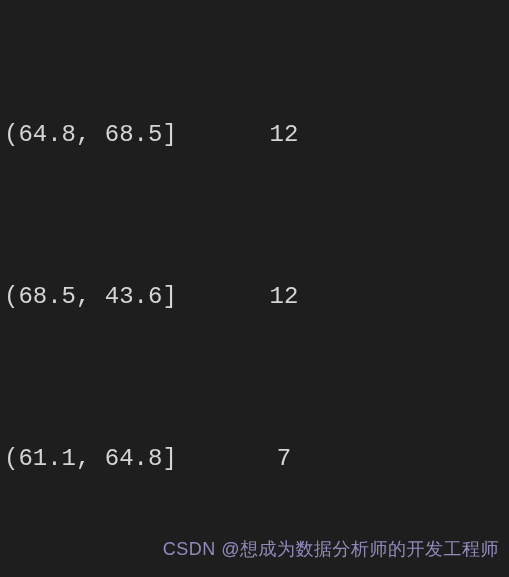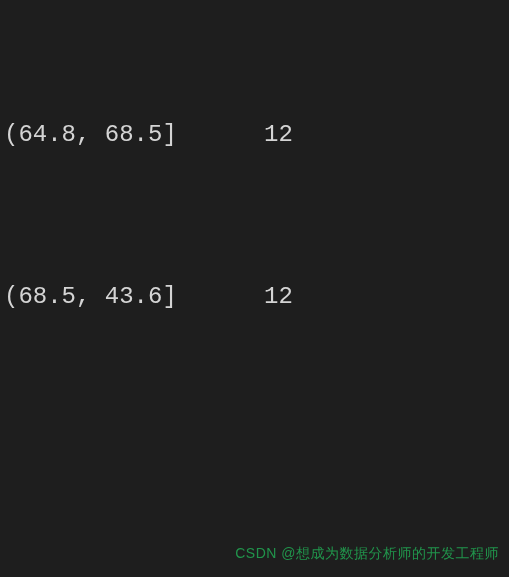--- a/index.html
+++ b/index.html
@@ -15,46 +15,46 @@
       overflow: hidden;
       position: relative;
       box-sizing: border-box;
     }
     .output {
       white-space: pre;
       padding: 0 4px;
     }
     .row {
       display: flex;
-      gap: 20px;
     }
     .interval {
       min-width: 240px;
     }
     .count {
       width: 80px;
-      text-align: left;
+      text-align: center;
     }
     .watermark {
       position: absolute;
       bottom: 8px;
       right: 10px;
-      font-size: 14px;
-      color: #22c55e;
+      font-size: 18px;
+      color: #c4b5fd;
       opacity: 0.7;
       font-family: sans-serif;
       letter-spacing: 0.5px;
     }
   </style>
 </head>
 <body>
 
 <div class="output">
   <div class="row"><span class="interval">(64.8, 68.5]</span><span class="count">12</span></div>
   <div class="row"><span class="interval">(68.5, 43.6]</span><span class="count">12</span></div>
+  <div class="row"><span class="interval">(61.1, 64.8]</span><span class="count">7</span></div>
   
   
   
   
   
   
   
   
 </div>
 

